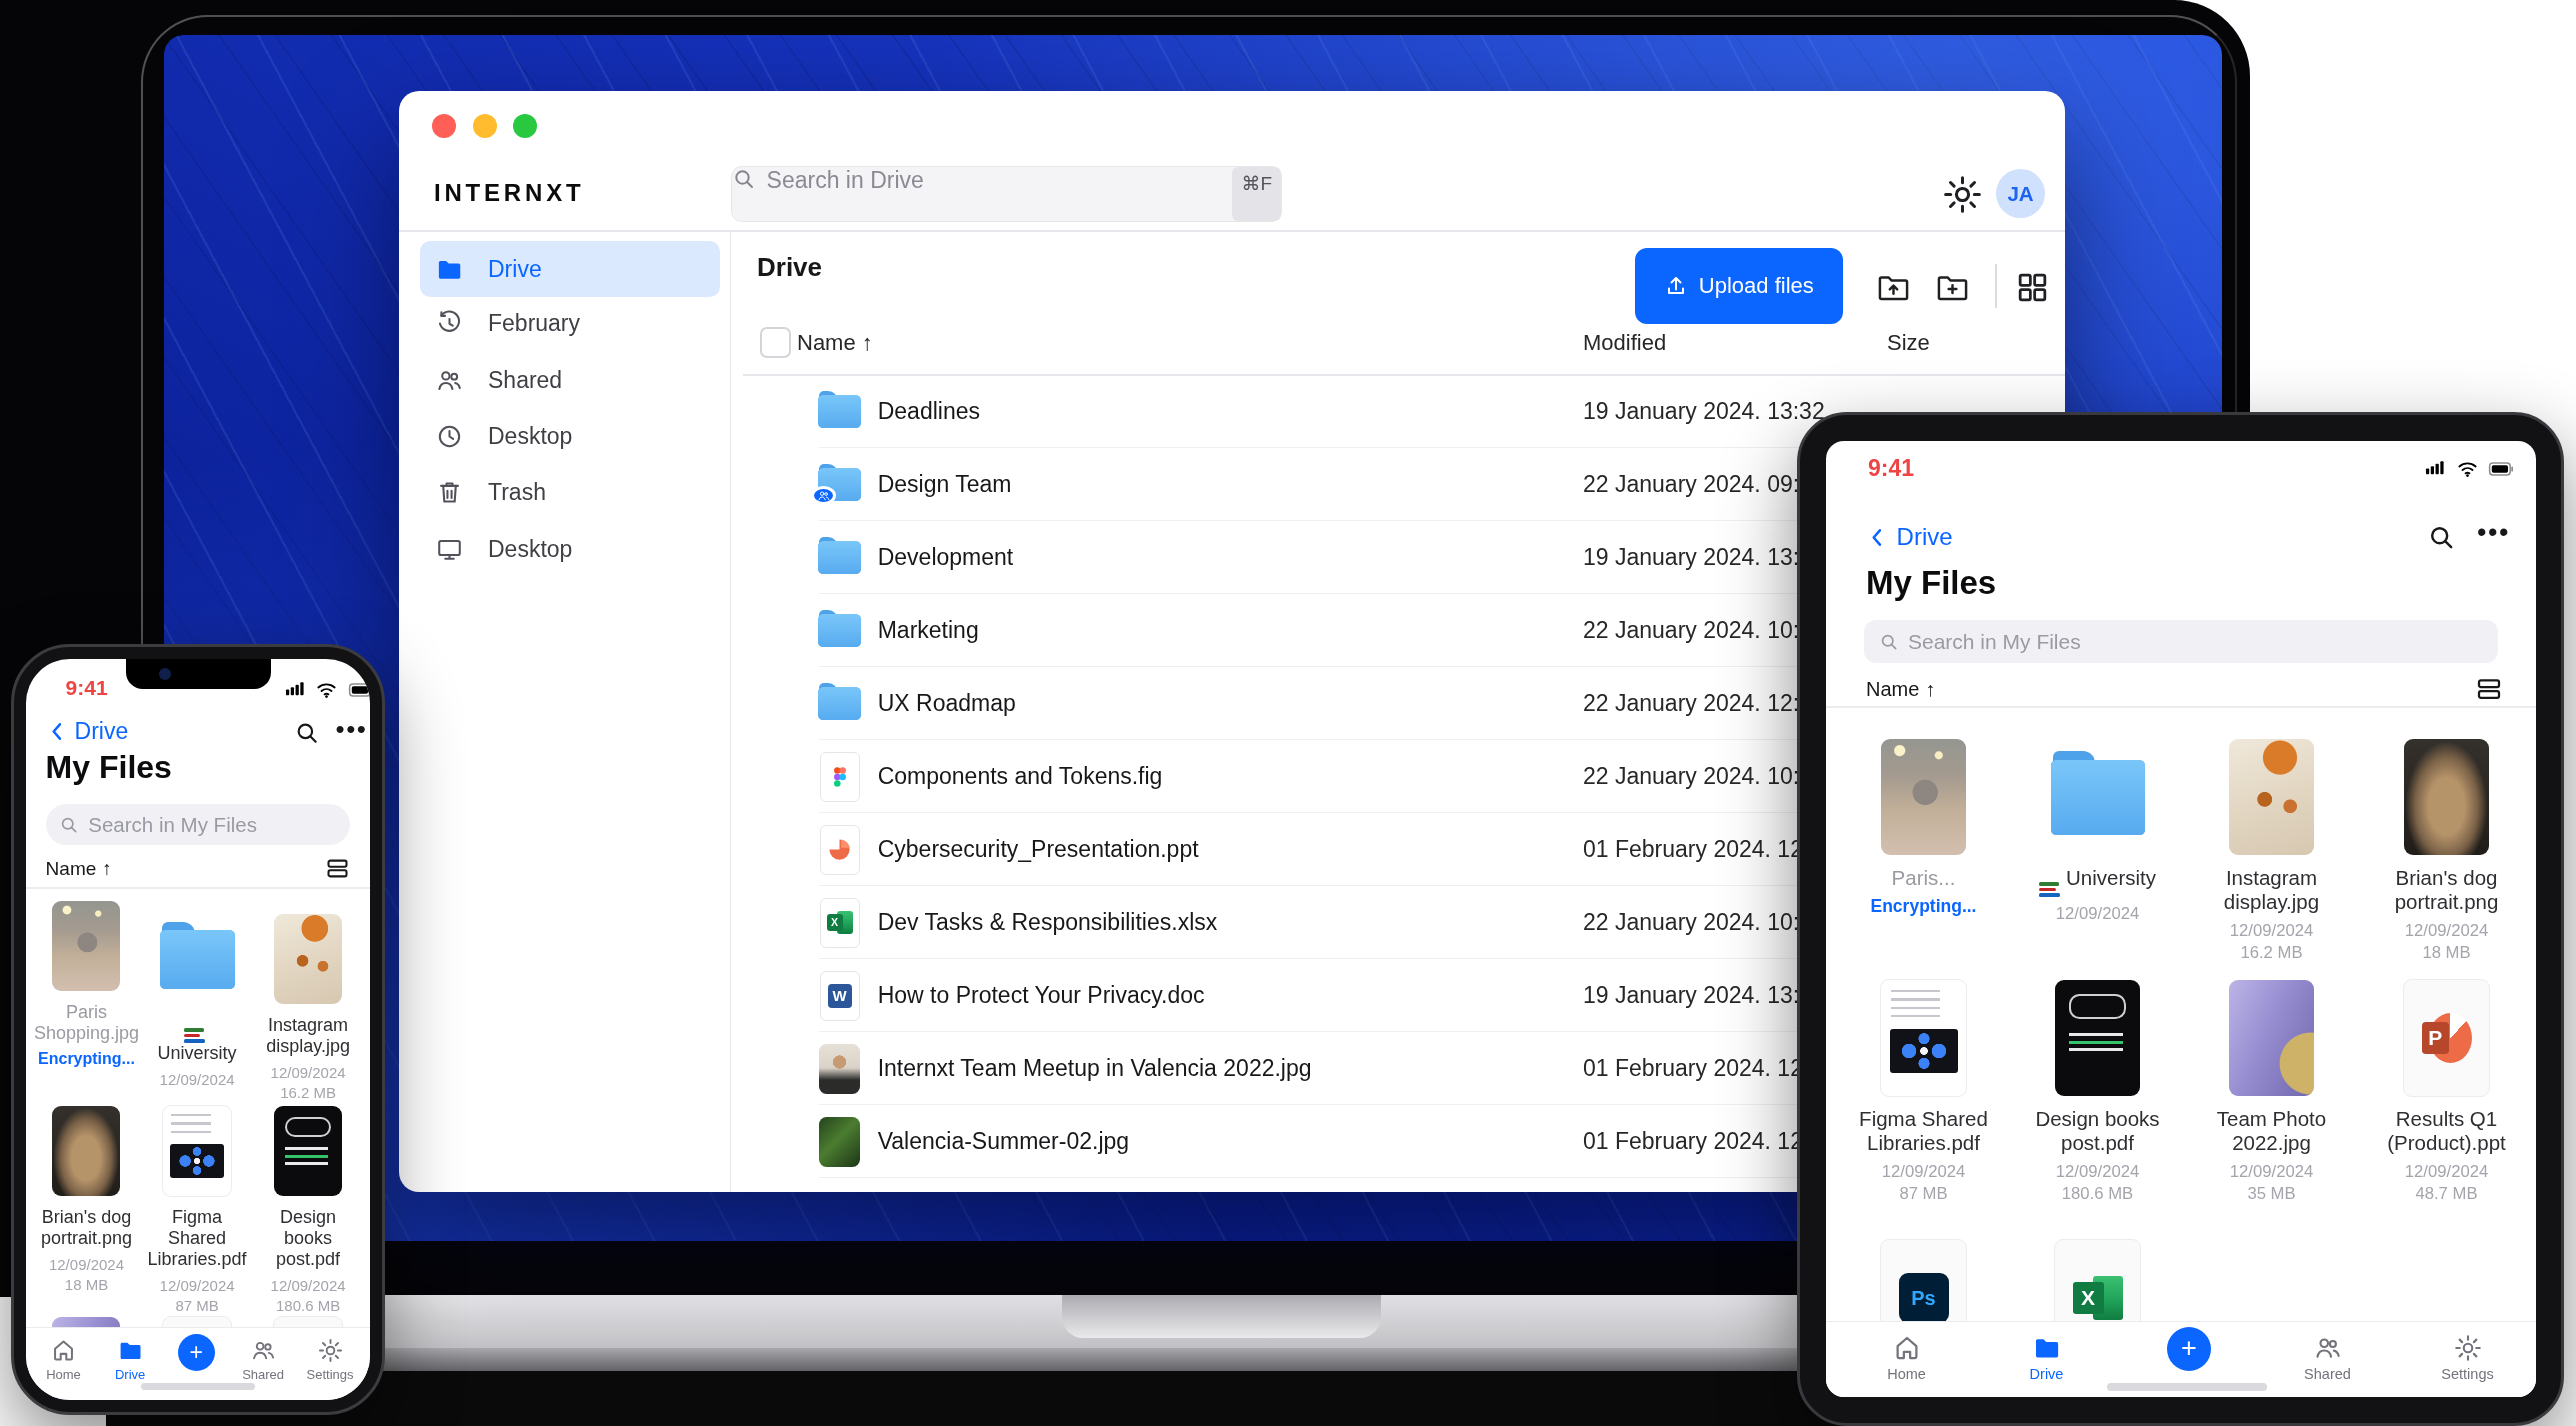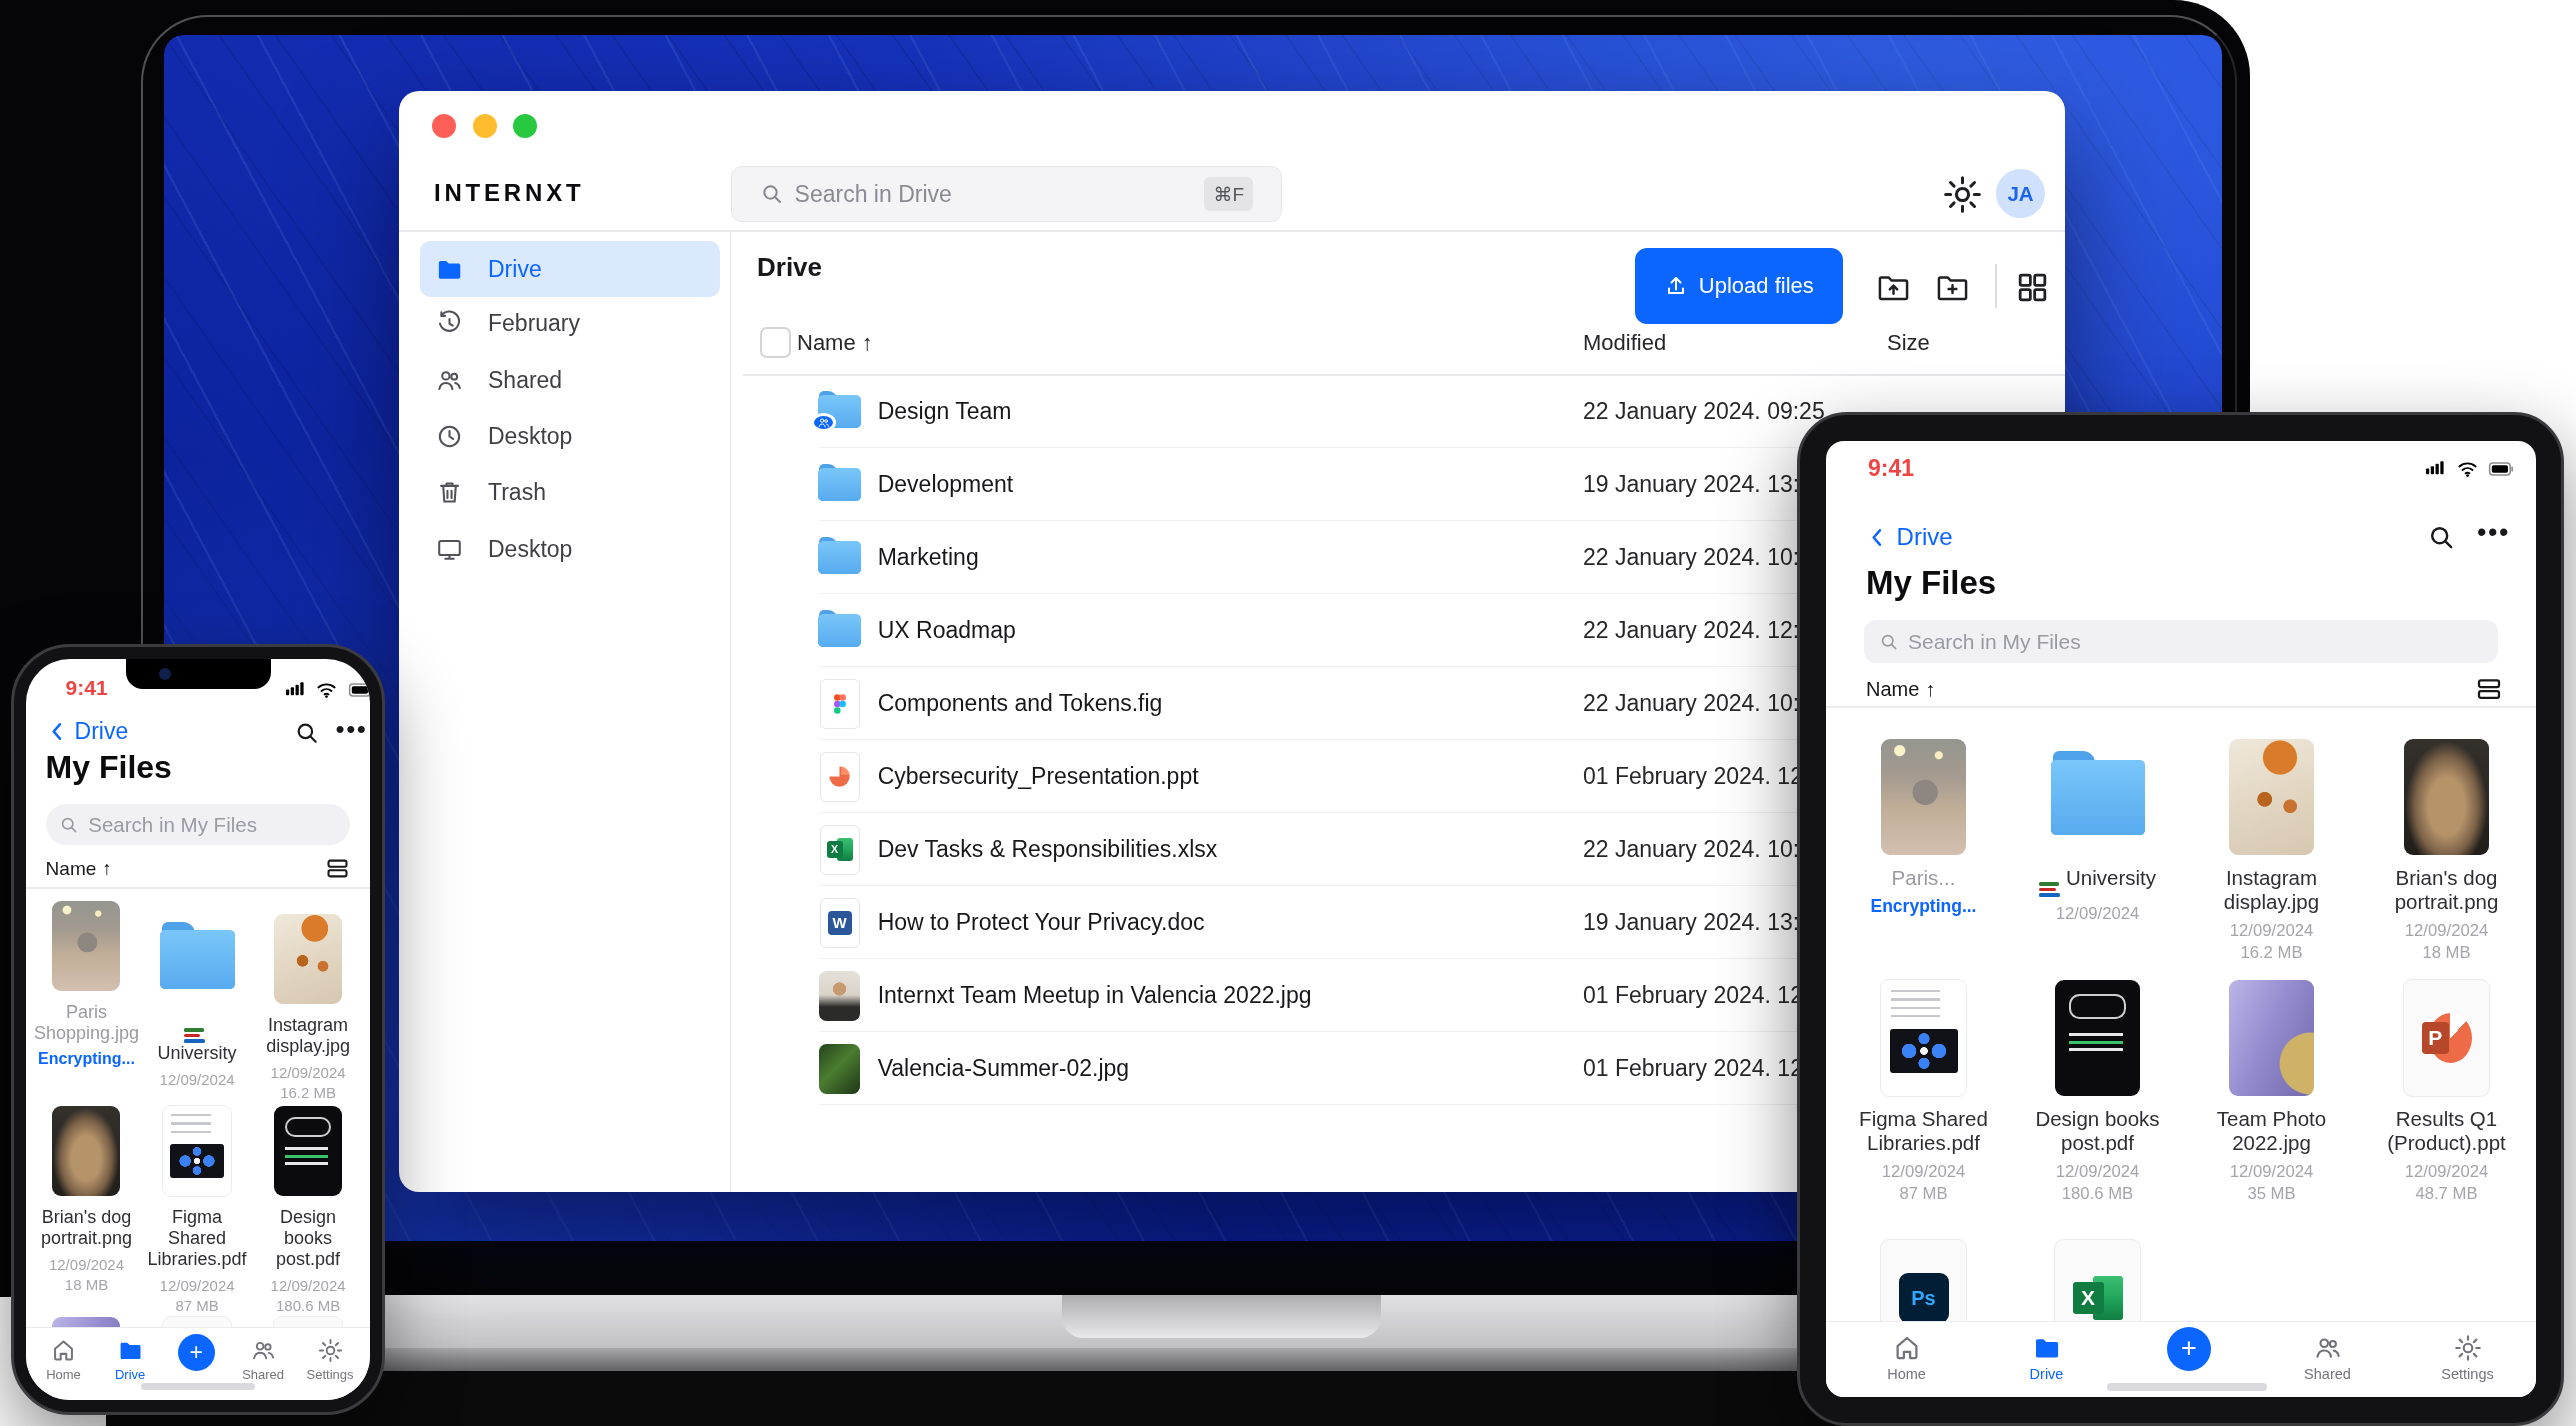--- a/index.html
+++ b/index.html
@@ -25,21 +25,21 @@
               border-radius:0 0 10.6px 10.6px;}
   .under-shadow{left:106px;top:1371px;width:2221px;height:55px;background:#0a0a0b;}
 
   
   .app-window{left:399px;top:91px;width:1666px;height:1101px;background:#fff;border-radius:20px;
               box-shadow:0 46px 106px rgba(2,8,40,.55);overflow:hidden;}
   .traffic{left:33px;top:23px;display:flex;gap:16.7px;}
   .tl-dot{width:24px;height:24px;border-radius:50%;}
   .logo{left:35px;top:88px;font-size:24px;font-weight:800;letter-spacing:3.8px;color:#0c0c0e;}
   .win-search{left:332px;top:75px;width:551px;height:56px;background:#f4f4f6;border:1.5px solid #e6e6ea;
-              border-radius:10.6px;display:flex;align-items:center;padding:0 28px;box-sizing:border-box;color:#85858f;}
+              border-radius:10.6px;display:flex;padding:0 0;box-sizing:border-box;color:#85858f;}
   .win-search .ph{font-size:23px;color:#8a8a94;margin-left:10.6px;flex:1;}
   .kbd{background:#e4e4e8;color:#55555e;border-radius:6px;font-size:19px;padding:5.3px 9px;}
   .gear-btn{left:1542px;top:82px;width:43px;height:43px;color:#202024;}
   .avatar{left:1597px;top:78px;width:49px;height:49px;border-radius:50%;background:#cfe1fd;color:#1d63f0;
           display:flex;align-items:center;justify-content:center;font-size:20.5px;font-weight:700;}
   .hdr-divider{left:0;top:139px;width:100%;height:1.5px;background:#e8e8ec;}
 
   .sidebar{left:0;top:141px;width:332px;height:960px;border-right:1.5px solid #e8e8ec;box-sizing:border-box;}
   .side-item{position:absolute;left:21px;width:300px;height:53px;border-radius:10.6px;display:flex;
              align-items:center;padding-left:15px;box-sizing:border-box;color:#3f3f46;cursor:pointer;}
@@ -312,20 +312,30 @@
   <div class="abs col-name"><span>Name</span> <span>↑</span></div>
   <div class="abs col-mod">Modified</div>
   <div class="abs col-size">Size</div>
   <div class="abs cols-divider"></div>
   <div class="abs" id="file-list">
       <div class="frow">
         <span class="fico">
           <span class="fold" style="width:43px;height:33px">
             <i class="ftab"></i>
             <i class="fbody"></i>
+          </span>
+        </span>
+        <span class="fname">Deadlines</span>
+        <span class="fmod">19 January 2024. 13:32</span>
+      </div>
+      <div class="frow">
+        <span class="fico">
+          <span class="fold" style="width:43px;height:33px">
+            <i class="ftab"></i>
+            <i class="fbody"></i>
             <span class="shared-badge" style="font-size:0">
               <svg viewBox="0 0 24 24" width="13.7" height="13.7">
                 <g fill="none" stroke="currentColor" stroke-linecap="round" stroke-linejoin="round" stroke-width="1.7">
                   <circle cx="9" cy="8.2" r="3"></circle>
                   <path d="M3.6 19c.6-3.2 2.7-5 5.4-5s4.8 1.8 5.4 5"></path>
                   <circle cx="15.9" cy="8.8" r="2.4"></circle>
                   <path d="M16.7 14.1c2 .4 3.3 1.9 3.8 4.2"></path>
                 </g>
               </svg>
             </span>

